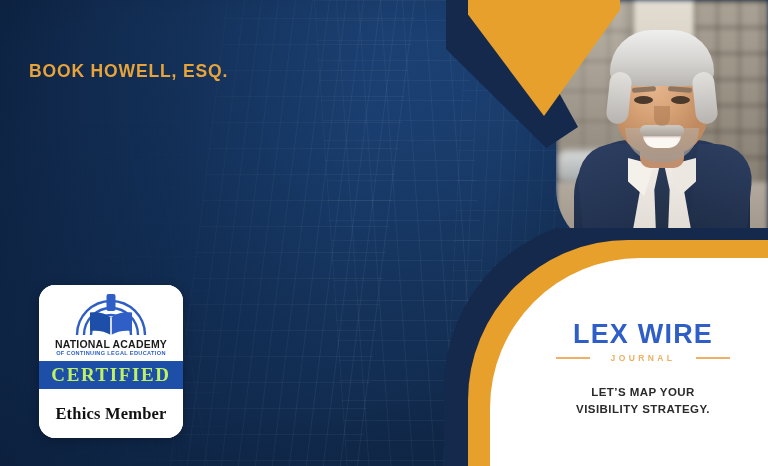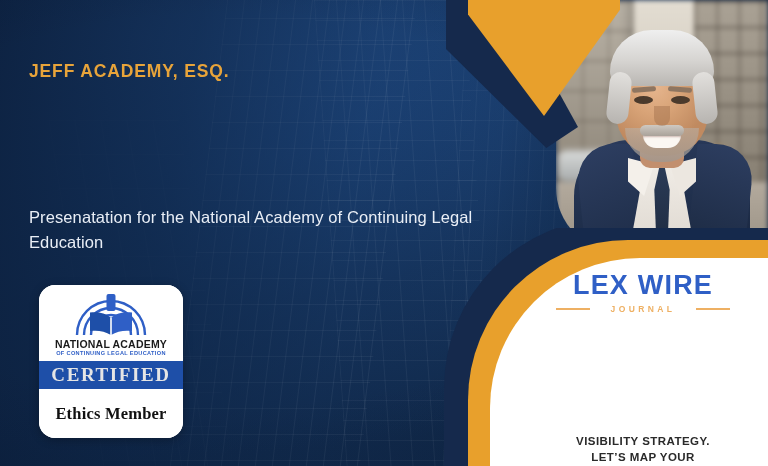--- a/index.html
+++ b/index.html
@@ -158,21 +158,21 @@
     background:#e8a02c;
     border-top-left-radius:160px;
   }
   .card-white{
     position:absolute;right:-40px;bottom:-40px;width:318px;height:248px;
     background:#ffffff;
     border-top-left-radius:150px;
   }
   .card-inner{
     position:absolute;right:0;bottom:0;width:250px;height:200px;
-    display:flex;flex-direction:column;align-items:center;justify-content:space-between;
+    display:flex;flex-direction:column;align-items:center;justify-content:center;
     padding-top:6px;box-sizing:border-box;
   }
 
   .lexwire{ text-align:center; }
   .lexwire .lw-main{
     font-size:27px;font-weight:700;letter-spacing:1.2px;color:#2f5fc6;line-height:1;
     white-space:nowrap;
   }
   .lw-sub-row{display:flex;align-items:center;justify-content:center;gap:21px;margin-top:5px;}
   .lw-rule{width:34px;height:2px;background:#eeb063;}
@@ -219,21 +219,21 @@
   .seal{position:absolute;left:50%;top:4px;transform:translateX(-50%);width:92px;height:50px;}
   .badge-name{
     font-size:10.5px;font-weight:700;color:#1a1a1a;letter-spacing:.2px;
     text-align:center;line-height:1;margin-bottom:2px;white-space:nowrap;
   }
   .badge-sub{
     font-size:5.6px;font-weight:700;color:#2f5fc6;letter-spacing:.35px;
     text-align:center;line-height:1;padding-bottom:4px;white-space:nowrap;
   }
   .badge-band{
-    background:#1e4fa8;color:#e5e5e5;text-align:center;
+    background:#1e4fa8;color:#bef264;text-align:center;
     font-size:19px;font-weight:700;letter-spacing:1.6px;
     padding:4px 0 5px;line-height:1;
     font-family:"Liberation Serif",serif;
   }
   .badge-foot{
     flex:1;display:flex;align-items:center;justify-content:center;background:#fff;
   }
   .badge-foot span{
     font-family:"Liberation Serif",serif;
     font-size:16.5px;font-weight:700;color:#111;letter-spacing:.2px;
@@ -281,22 +281,21 @@
     <div class="browL"></div>
     <div class="browR"></div>
     <div class="hair"></div>
     <div class="hairL"></div>
     <div class="hairR"></div>
   </div>
 
   <div class="wedge-top"></div>
   <div class="chevron-top"></div>
 
-  <div class="speaker">JEFF ACADEMY, ESQ.</div>
-  <div class="subtitle">Presenatation for the National Academy of Continuing Legal Education</div>
+  <div class="speaker">BOOK HOWELL, ESQ.</div>
 
   <div class="badge">
     <div class="badge-top">
       <svg class="seal" viewBox="0 0 92 50">
         <g fill="none" stroke="#2f5fc6" stroke-width="2.4">
           <path d="M12 46 A34 34 0 0 1 80 46"></path>
           <path d="M19 46 A27 27 0 0 1 73 46"></path>
           <path d="M26 46 A20 20 0 0 1 66 46"></path>
         </g>
         <rect x="41.5" y="5" width="9" height="17" rx="2" fill="#2f5fc6"></rect>
@@ -322,19 +321,19 @@
     <div class="card-inner">
       <div class="lexwire">
         <div class="lw-main">LEX WIRE</div>
         <div class="lw-sub-row">
           <span class="lw-rule"></span>
           <span class="lw-sub">JOURNAL</span>
           <span class="lw-rule"></span>
         </div>
       </div>
       <div class="tagline">
+        <div>LET’S MAP YOUR</div>
         <div>VISIBILITY STRATEGY.</div>
-        <div>LET’S MAP YOUR</div>
       </div>
     </div>
   </div>
 
 </div>
 
 </body></html>

